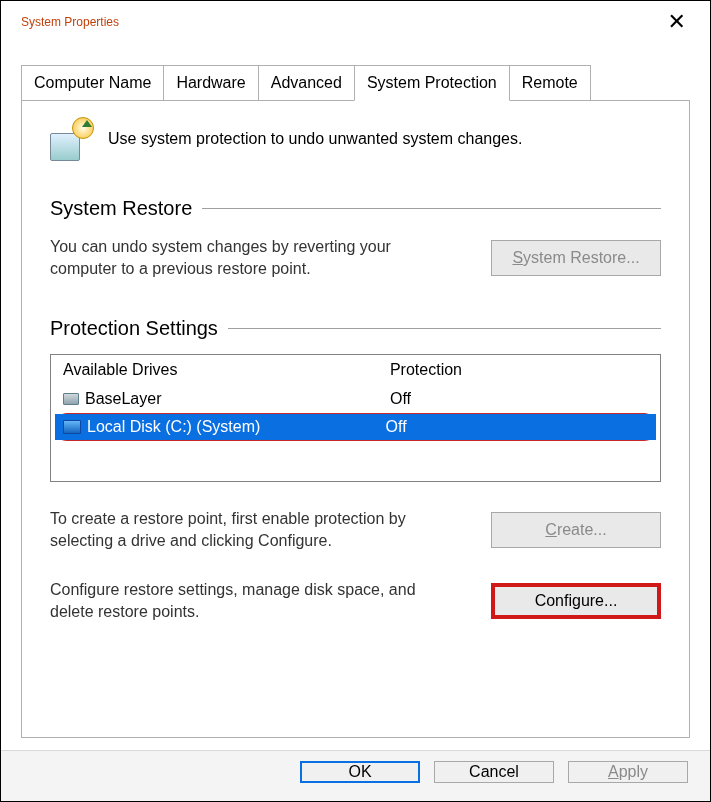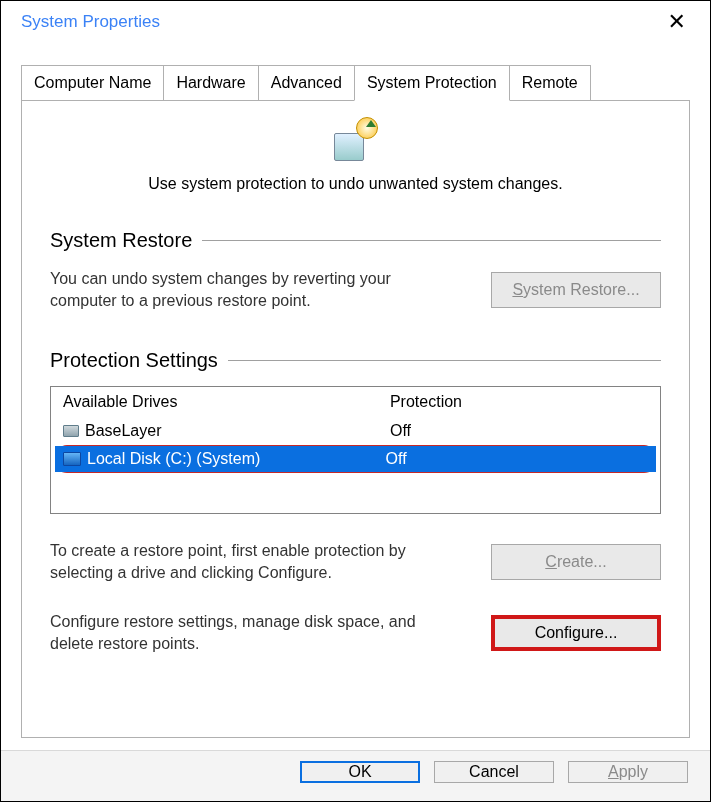--- a/index.html
+++ b/index.html
@@ -5,21 +5,21 @@
   * { box-sizing: border-box; font-family: "Segoe UI", Tahoma, sans-serif; }
   body { margin: 0; padding: 0; background: #fff; }
   .window {
     width: 711px; height: 802px; border: 1px solid #000;
     background: #fff; display: flex; flex-direction: column;
   }
   .titlebar {
     display: flex; justify-content: space-between; align-items: center;
     padding: 8px 16px 12px 20px;
   }
-  .title { font-size: 17px; color: #3b82f6; }
+  .title { font-size: 12px; color: #c2410c; }
   .close-btn {
     font-size: 22px; font-family: Arial, sans-serif; cursor: pointer;
     padding: 2px 8px; line-height: 1;
   }
   .tabs {
     display: flex; margin: 18px 20px 0 20px; position: relative;
   }
   .tab {
     padding: 8px 12px; font-size: 16px; border: 1px solid #b0b0b0;
     background: #fff; cursor: pointer; position: relative;
@@ -27,21 +27,21 @@
   }
   .tab.active {
     background: #fff; border-bottom: 1px solid #fff; z-index: 2;
   }
   .tab-panel {
     border: 1px solid #b0b0b0; margin: -1px 20px 12px 20px;
     flex: 1; background: #fff; padding: 16px 28px;
     display: flex; flex-direction: column;
   }
   .intro {
-    display: flex; align-items: center; gap: 14px; margin-bottom: 36px; flex-direction: column;
+    display: flex; align-items: center; gap: 14px; margin-bottom: 36px;
   }
   .intro-icon { width: 44px; height: 44px; position: relative; }
   .intro-text { font-size: 16px; color: #000; }
   .group-legend {
     display: flex; align-items: center; gap: 10px; margin-bottom: 4px;
   }
   .group-legend-text { font-size: 20px; color: #000; white-space: nowrap; }
   .group-legend-line { flex: 1; height: 1px; background: #a0a0a0; }
   .restore-row {
     display: flex; align-items: center; justify-content: space-between;

